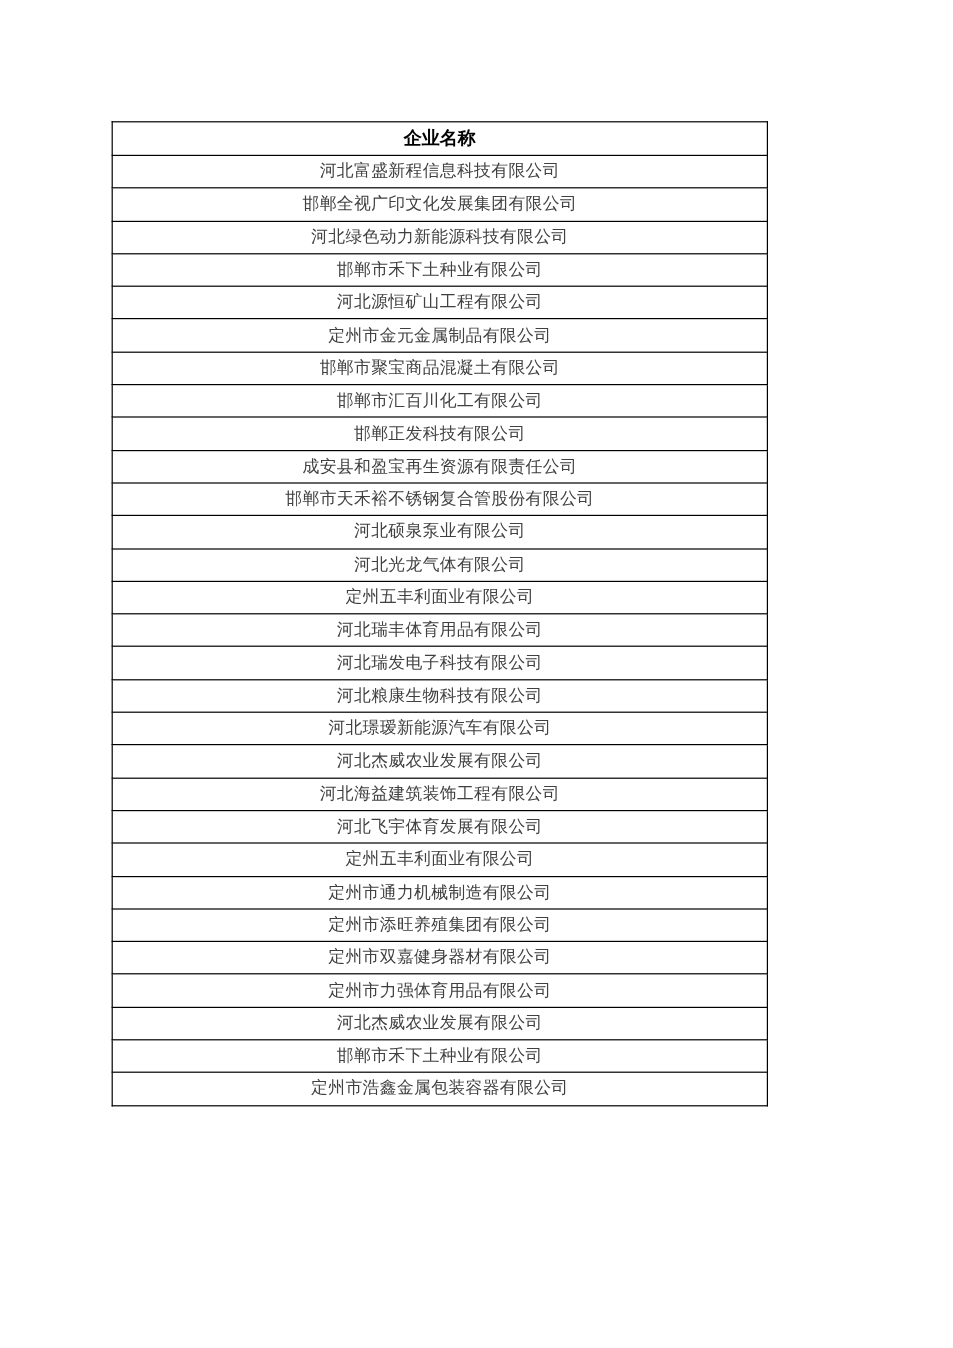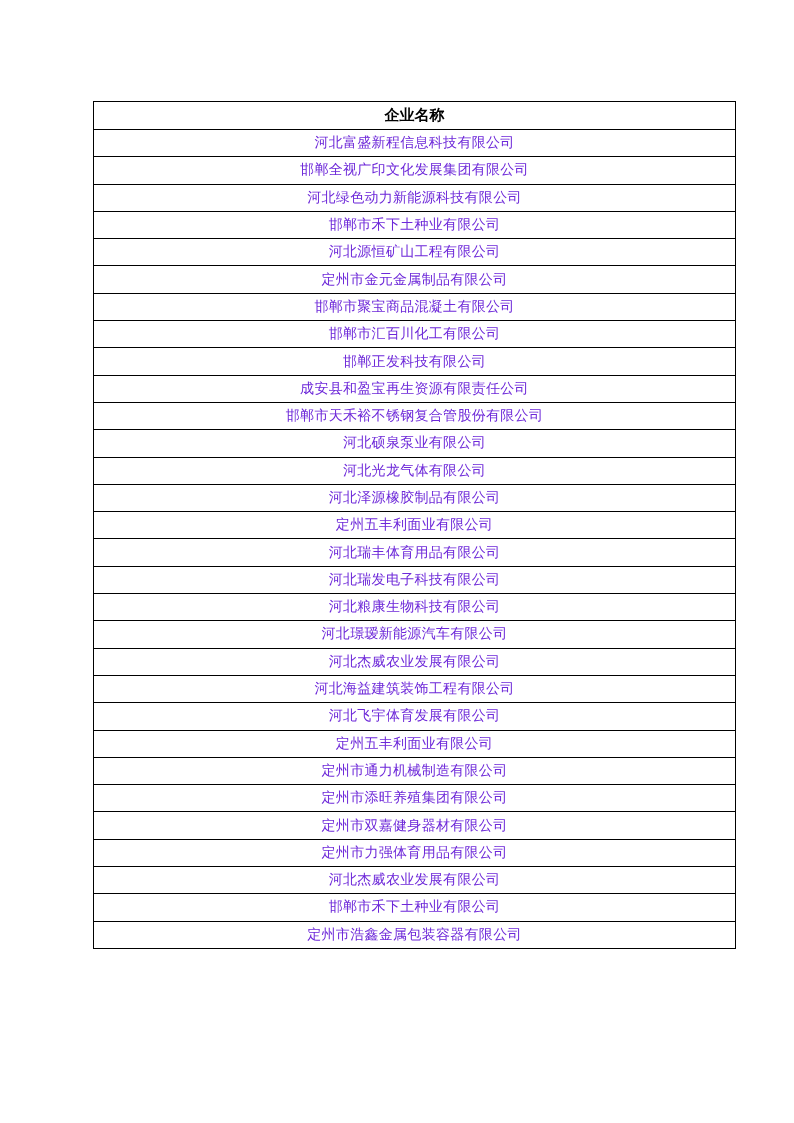--- a/index.html
+++ b/index.html
@@ -18,31 +18,31 @@
       position: absolute;
       left: 0; top: 0;
       width: 794px;
       height: 1123px;
       background: #ffffff;
     }
     table.company-table {
       position: absolute;
       left: 93px;
       top: 101px;
-      width: 643px;
+      width: 547px;
       border-collapse: collapse;
       table-layout: fixed;
     }
     table.company-table th,
     table.company-table td {
       border: 1px solid #000000;
       text-align: center;
       vertical-align: middle;
       padding: 0;
-      color: #6d28d9;
+      color: #404040;
       white-space: nowrap;
       overflow: hidden;
     }
     table.company-table th {
       height: 27px;
       font-family: "DejaVu Sans", "Liberation Sans", sans-serif;
       font-weight: bold;
       font-size: 15px;
       color: #000000;
     }
@@ -96,23 +96,20 @@
       <tr>
           <td>邯郸市天禾裕不锈钢复合管股份有限公司</td>
         </tr>
       <tr>
           <td>河北硕泉泵业有限公司</td>
         </tr>
       <tr>
           <td>河北光龙气体有限公司</td>
         </tr>
       <tr>
-          <td>河北泽源橡胶制品有限公司</td>
-        </tr>
-      <tr>
           <td>定州五丰利面业有限公司</td>
         </tr>
       <tr>
           <td>河北瑞丰体育用品有限公司</td>
         </tr>
       <tr>
           <td>河北瑞发电子科技有限公司</td>
         </tr>
       <tr>
           <td>河北粮康生物科技有限公司</td>

